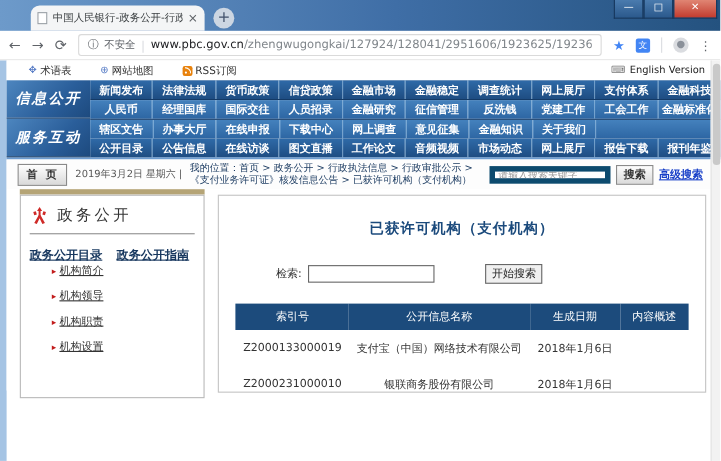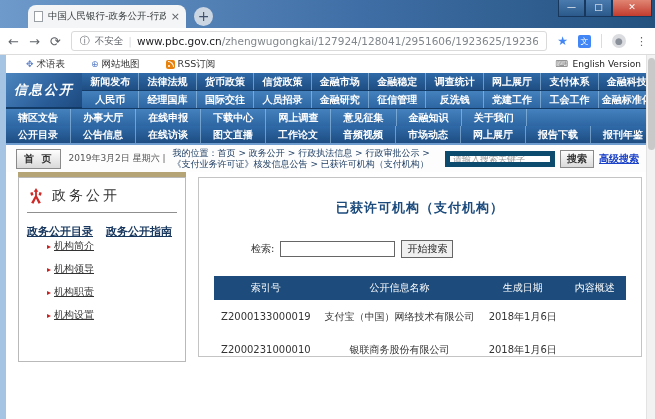--- a/index.html
+++ b/index.html
@@ -83,21 +83,21 @@
   .slink{font-size:11px;font-weight:bold;color:#17375e;text-decoration:underline;white-space:nowrap;}
   .sec-h{margin:14px 0 8px 30px;font-size:12px;font-weight:bold;color:#222;letter-spacing:1px;}
   .sitem{margin:0 0 9px 20px;font-size:10px;color:#333;display:flex;align-items:center;gap:3px;}
   .tri{color:#c21d1d;font-size:8px;}
   .sitem-label{text-decoration:underline;}
 
   .main{position:absolute;left:192px;top:5px;right:13px;bottom:-2px;border:1px solid #c4c4c4;background:#fff;}
   .main-title{margin-top:21px;text-align:center;font-size:13px;font-weight:bold;color:#1b4a7c;letter-spacing:1px;}
   .retr-row{margin:23px 0 0 52px;display:flex;align-items:center;gap:6px;font-size:10px;color:#333;}
   .retr-input{width:115px;height:16px;border:1px solid #666;}
-  .gobtn{font-size:10px;color:#222;border:1px solid #666;background:#f0f0f0;padding:1px 5px;white-space:nowrap;}
+  .gobtn{font-size:10px;color:#222;border:1px solid #666;background:#f0f0f0;padding:1px 5px;white-space:nowrap;margin-left:40px;}
   table.lic{margin:18px auto 0 auto;width:93%;border-collapse:collapse;}
   table.lic th{background:#1c4b7c;color:#fff;font-size:10px;font-weight:normal;height:24px;white-space:nowrap;}
   table.lic td{height:33px;font-size:10px;color:#333;text-align:center;white-space:nowrap;}
   .c0{width:25%;} .c1{width:40%;} .c2{width:20%;} .c3{width:15%;}
 
   .scrollbar{position:absolute;right:0;top:0;width:9px;height:100%;background:#f2f2f2;border-left:1px solid #e3e3e3;}
   .thumb{position:absolute;left:1px;top:3px;width:7px;height:92px;background:#c9c9c9;border-radius:4px;}
 </style>
 </head>
 <body>
@@ -181,20 +181,21 @@
           <div class="ncell">征信管理</div>
           <div class="ncell">反洗钱</div>
           <div class="ncell">党建工作</div>
           <div class="ncell">工会工作</div>
           <div class="ncell">金融标准化</div>
         </div>
       </div>
     </div>
 
     <div class="navblock">
+      <div class="navlabel">服务互动</div>
       <div class="navrows">
         <div class="nrow r2">
           <div class="ncell">辖区文告</div>
           <div class="ncell">办事大厅</div>
           <div class="ncell">在线申报</div>
           <div class="ncell">下载中心</div>
           <div class="ncell">网上调查</div>
           <div class="ncell">意见征集</div>
           <div class="ncell">金融知识</div>
           <div class="ncell">关于我们</div>

